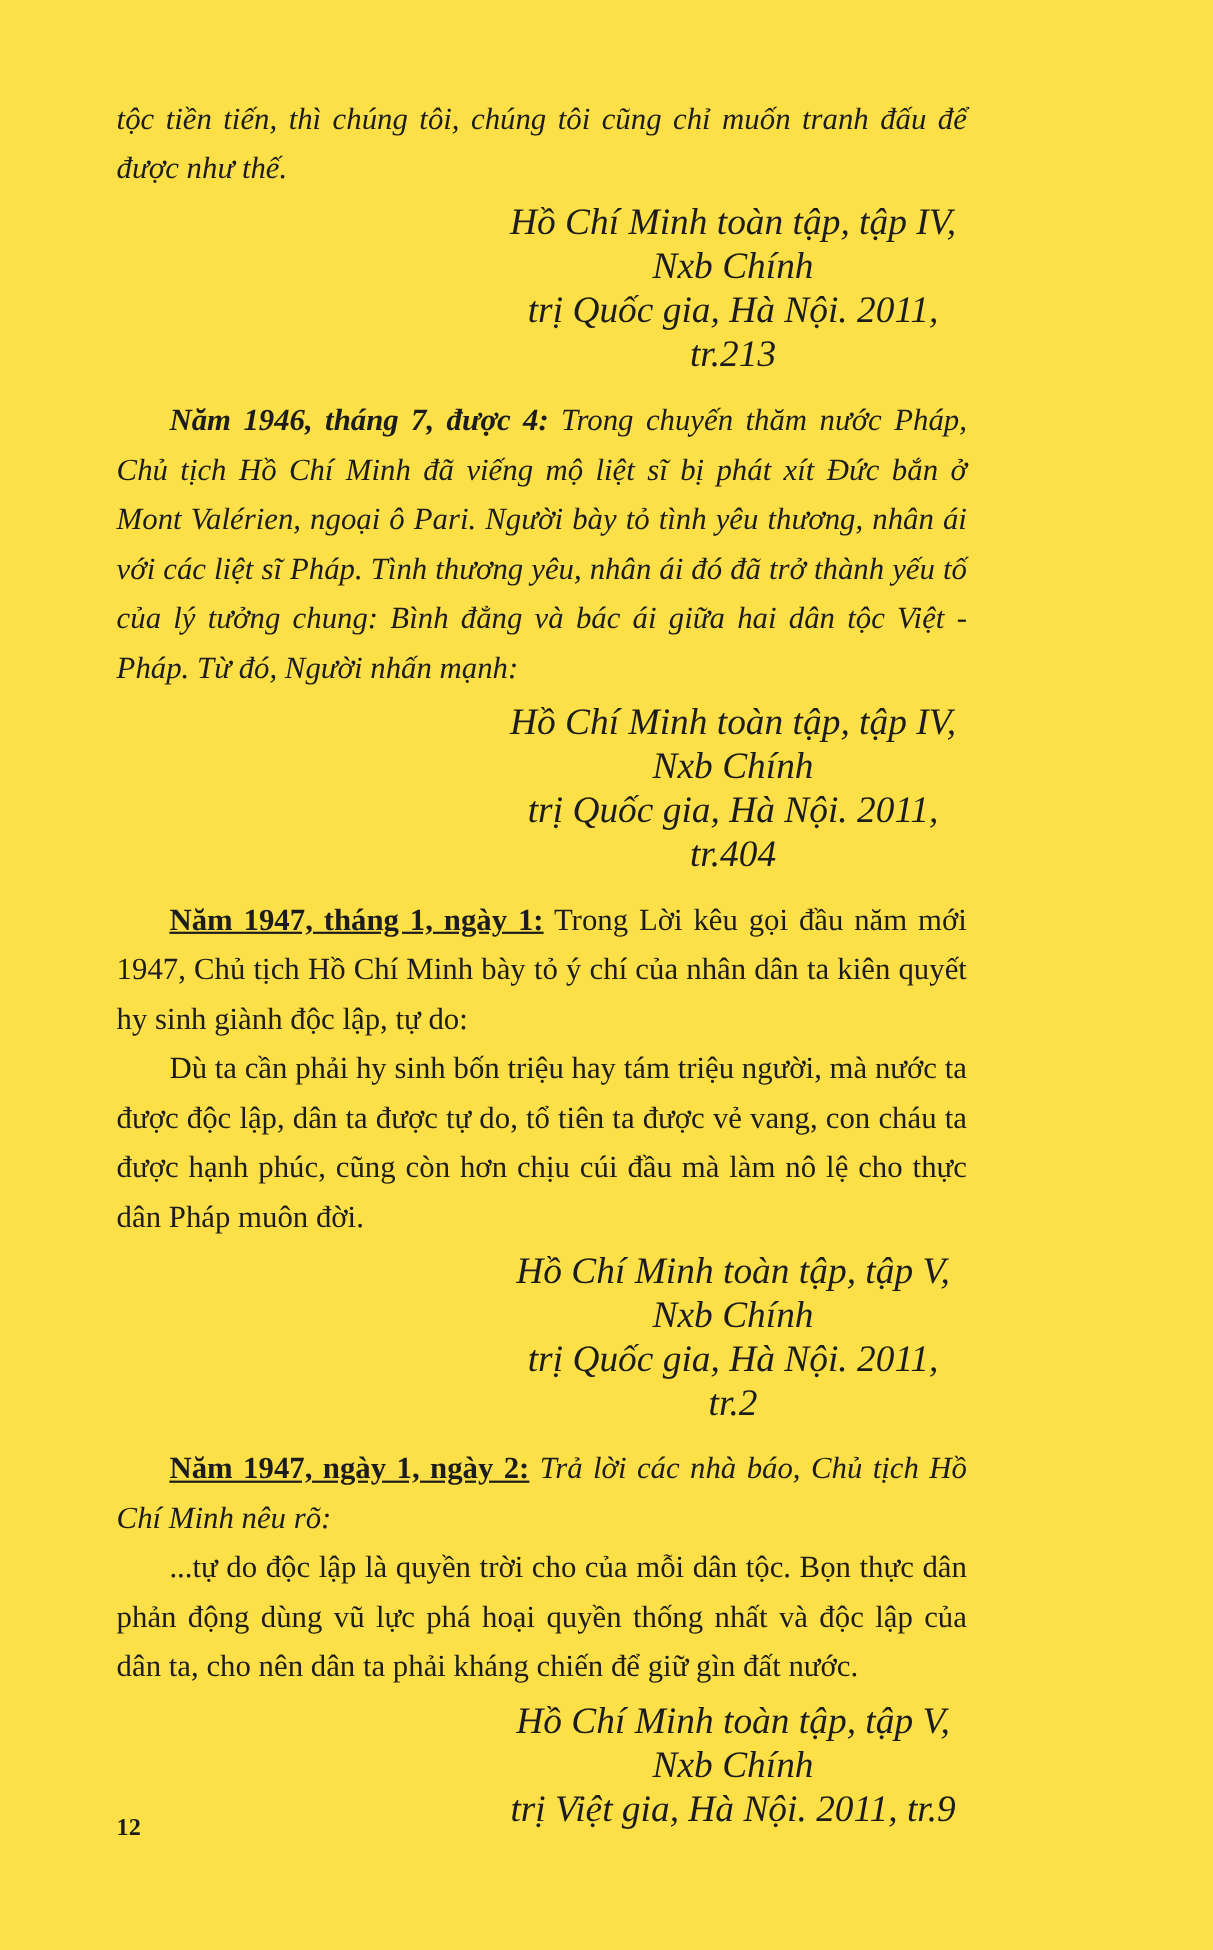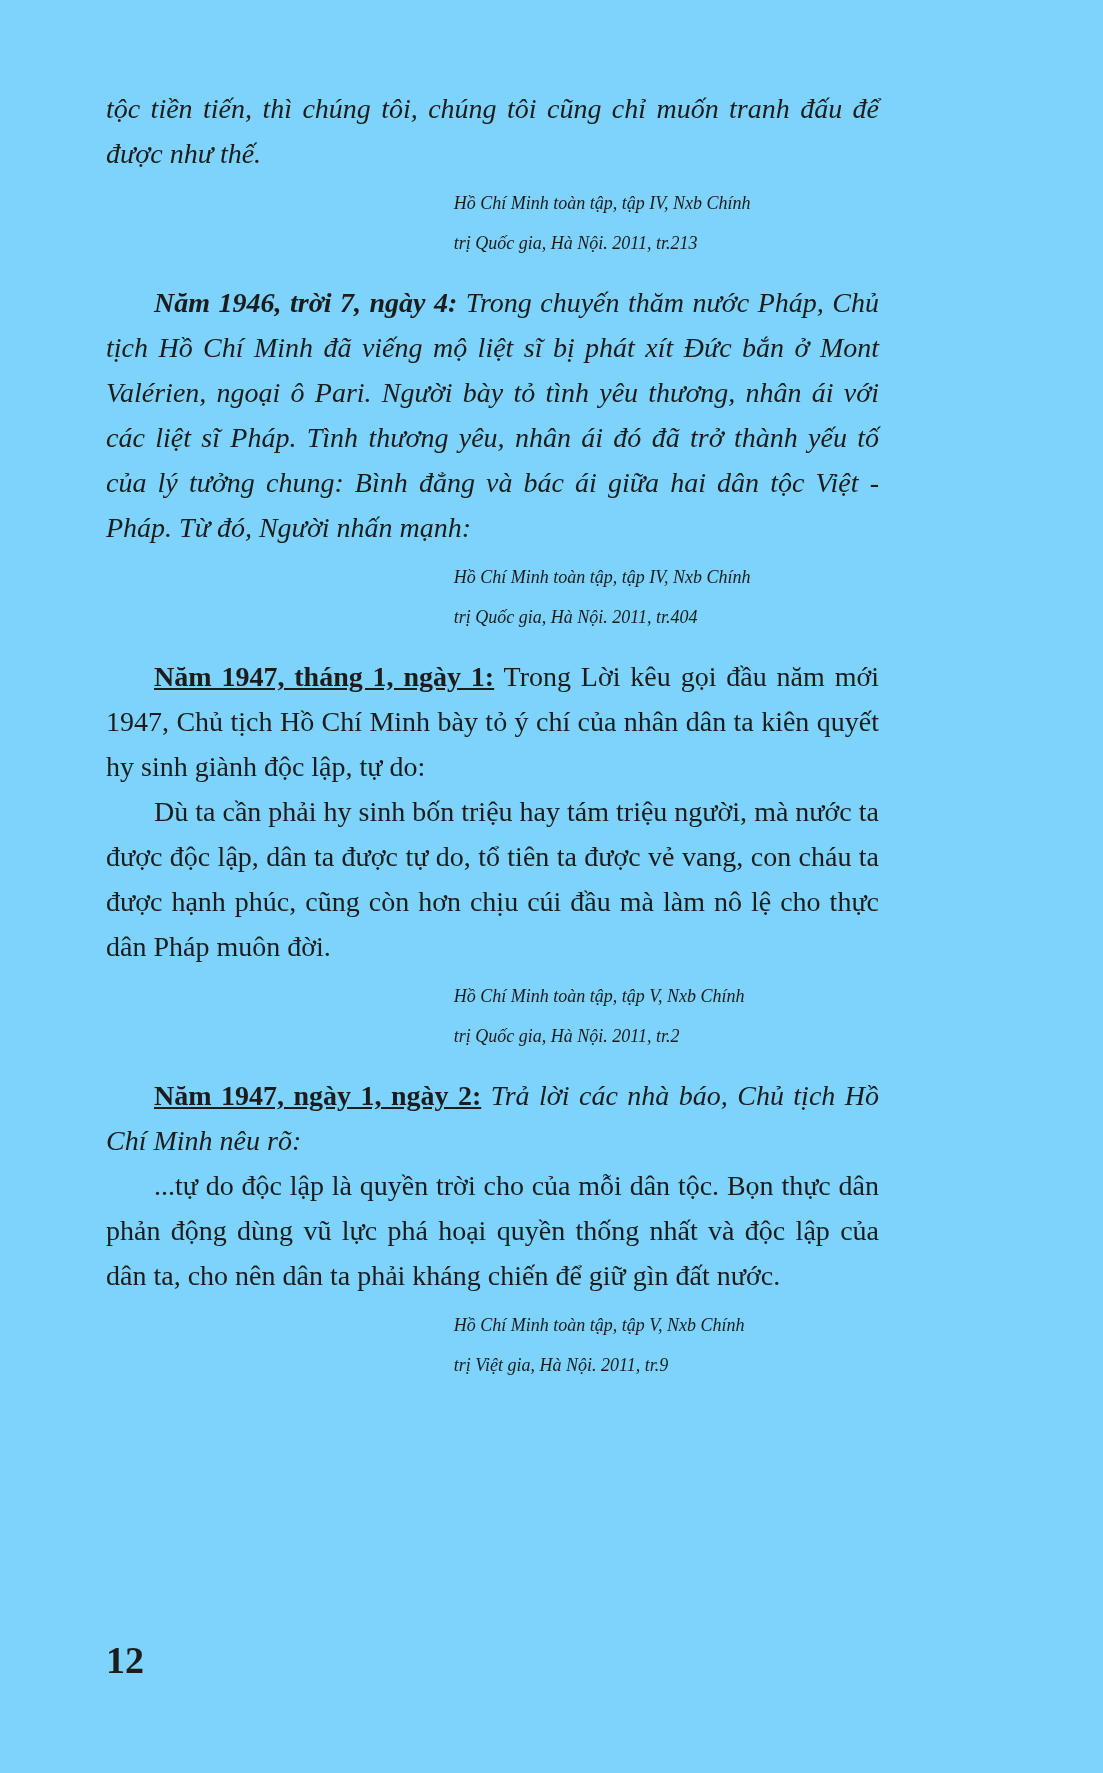--- a/index.html
+++ b/index.html
@@ -5,21 +5,21 @@
   html, body {
     margin: 0;
     padding: 0;
     background: #e8e8e8;
   }
   .page {
     position: relative;
     width: 1103px;
     height: 1773px;
     margin: 0 auto;
-    background: #7dd3fc;
+    background: #fde047;
     box-sizing: border-box;
     padding: 86px 224px 0 106px;
     color: #1c1c1c;
     font-family: "Liberation Serif", "DejaVu Serif", serif;
     font-size: 28px;
     line-height: 45px;
   }
   .para {
     margin: 0;
     text-align: justify;
@@ -33,48 +33,48 @@
   }
   .lead {
     font-weight: bold;
   }
   .lead.roman {
     font-style: normal;
     text-decoration: underline;
   }
   .citation {
     font-style: italic;
-    font-size: 18px;
+    font-size: 34px;
     line-height: 40px;
-    text-align: left;
+    text-align: center;
     margin: 7px 0 17px 45%;
   }
   .page-number {
     position: absolute;
     left: 106px;
     top: 1638px;
     font-weight: bold;
-    font-size: 38px;
+    font-size: 22px;
     font-style: normal;
   }
 </style>
 </head>
 <body>
 
 <div class="page">
 
   <p class="para no-indent italic">tộc tiền tiến, thì chúng tôi, chúng tôi cũng chỉ muốn tranh đấu để được như thế.</p>
 
   <div class="citation">
     <div>Hồ Chí Minh toàn tập, tập IV, Nxb Chính</div>
     <div>trị Quốc gia, Hà Nội. 2011, tr.213</div>
   </div>
 
   <p class="para italic">
-    <span class="lead">Năm 1946, trời 7, ngày 4:</span><span> Trong chuyến thăm nước Pháp, Chủ tịch Hồ Chí Minh đã viếng mộ liệt sĩ bị phát xít Đức bắn ở Mont Valérien, ngoại ô Pari. Người bày tỏ tình yêu thương, nhân ái với các liệt sĩ Pháp. Tình thương yêu, nhân ái đó đã trở thành yếu tố của lý tưởng chung: Bình đẳng và bác ái giữa hai dân tộc Việt - Pháp. Từ đó, Người nhấn mạnh:</span>
+    <span class="lead">Năm 1946, tháng 7, được 4:</span><span> Trong chuyến thăm nước Pháp, Chủ tịch Hồ Chí Minh đã viếng mộ liệt sĩ bị phát xít Đức bắn ở Mont Valérien, ngoại ô Pari. Người bày tỏ tình yêu thương, nhân ái với các liệt sĩ Pháp. Tình thương yêu, nhân ái đó đã trở thành yếu tố của lý tưởng chung: Bình đẳng và bác ái giữa hai dân tộc Việt - Pháp. Từ đó, Người nhấn mạnh:</span>
   </p>
   <div class="citation">
     <div>Hồ Chí Minh toàn tập, tập IV, Nxb Chính</div>
     <div>trị Quốc gia, Hà Nội. 2011, tr.404</div>
   </div>
 
   <p class="para">
     <span class="lead roman">Năm 1947, tháng 1, ngày 1:</span><span> Trong Lời kêu gọi đầu năm mới 1947, Chủ tịch Hồ Chí Minh bày tỏ ý chí của nhân dân ta kiên quyết hy sinh giành độc lập, tự do:</span>
   </p>
   <p class="para">Dù ta cần phải hy sinh bốn triệu hay tám triệu người, mà nước ta được độc lập, dân ta được tự do, tổ tiên ta được vẻ vang, con cháu ta được hạnh phúc, cũng còn hơn chịu cúi đầu mà làm nô lệ cho thực dân Pháp muôn đời.</p>

